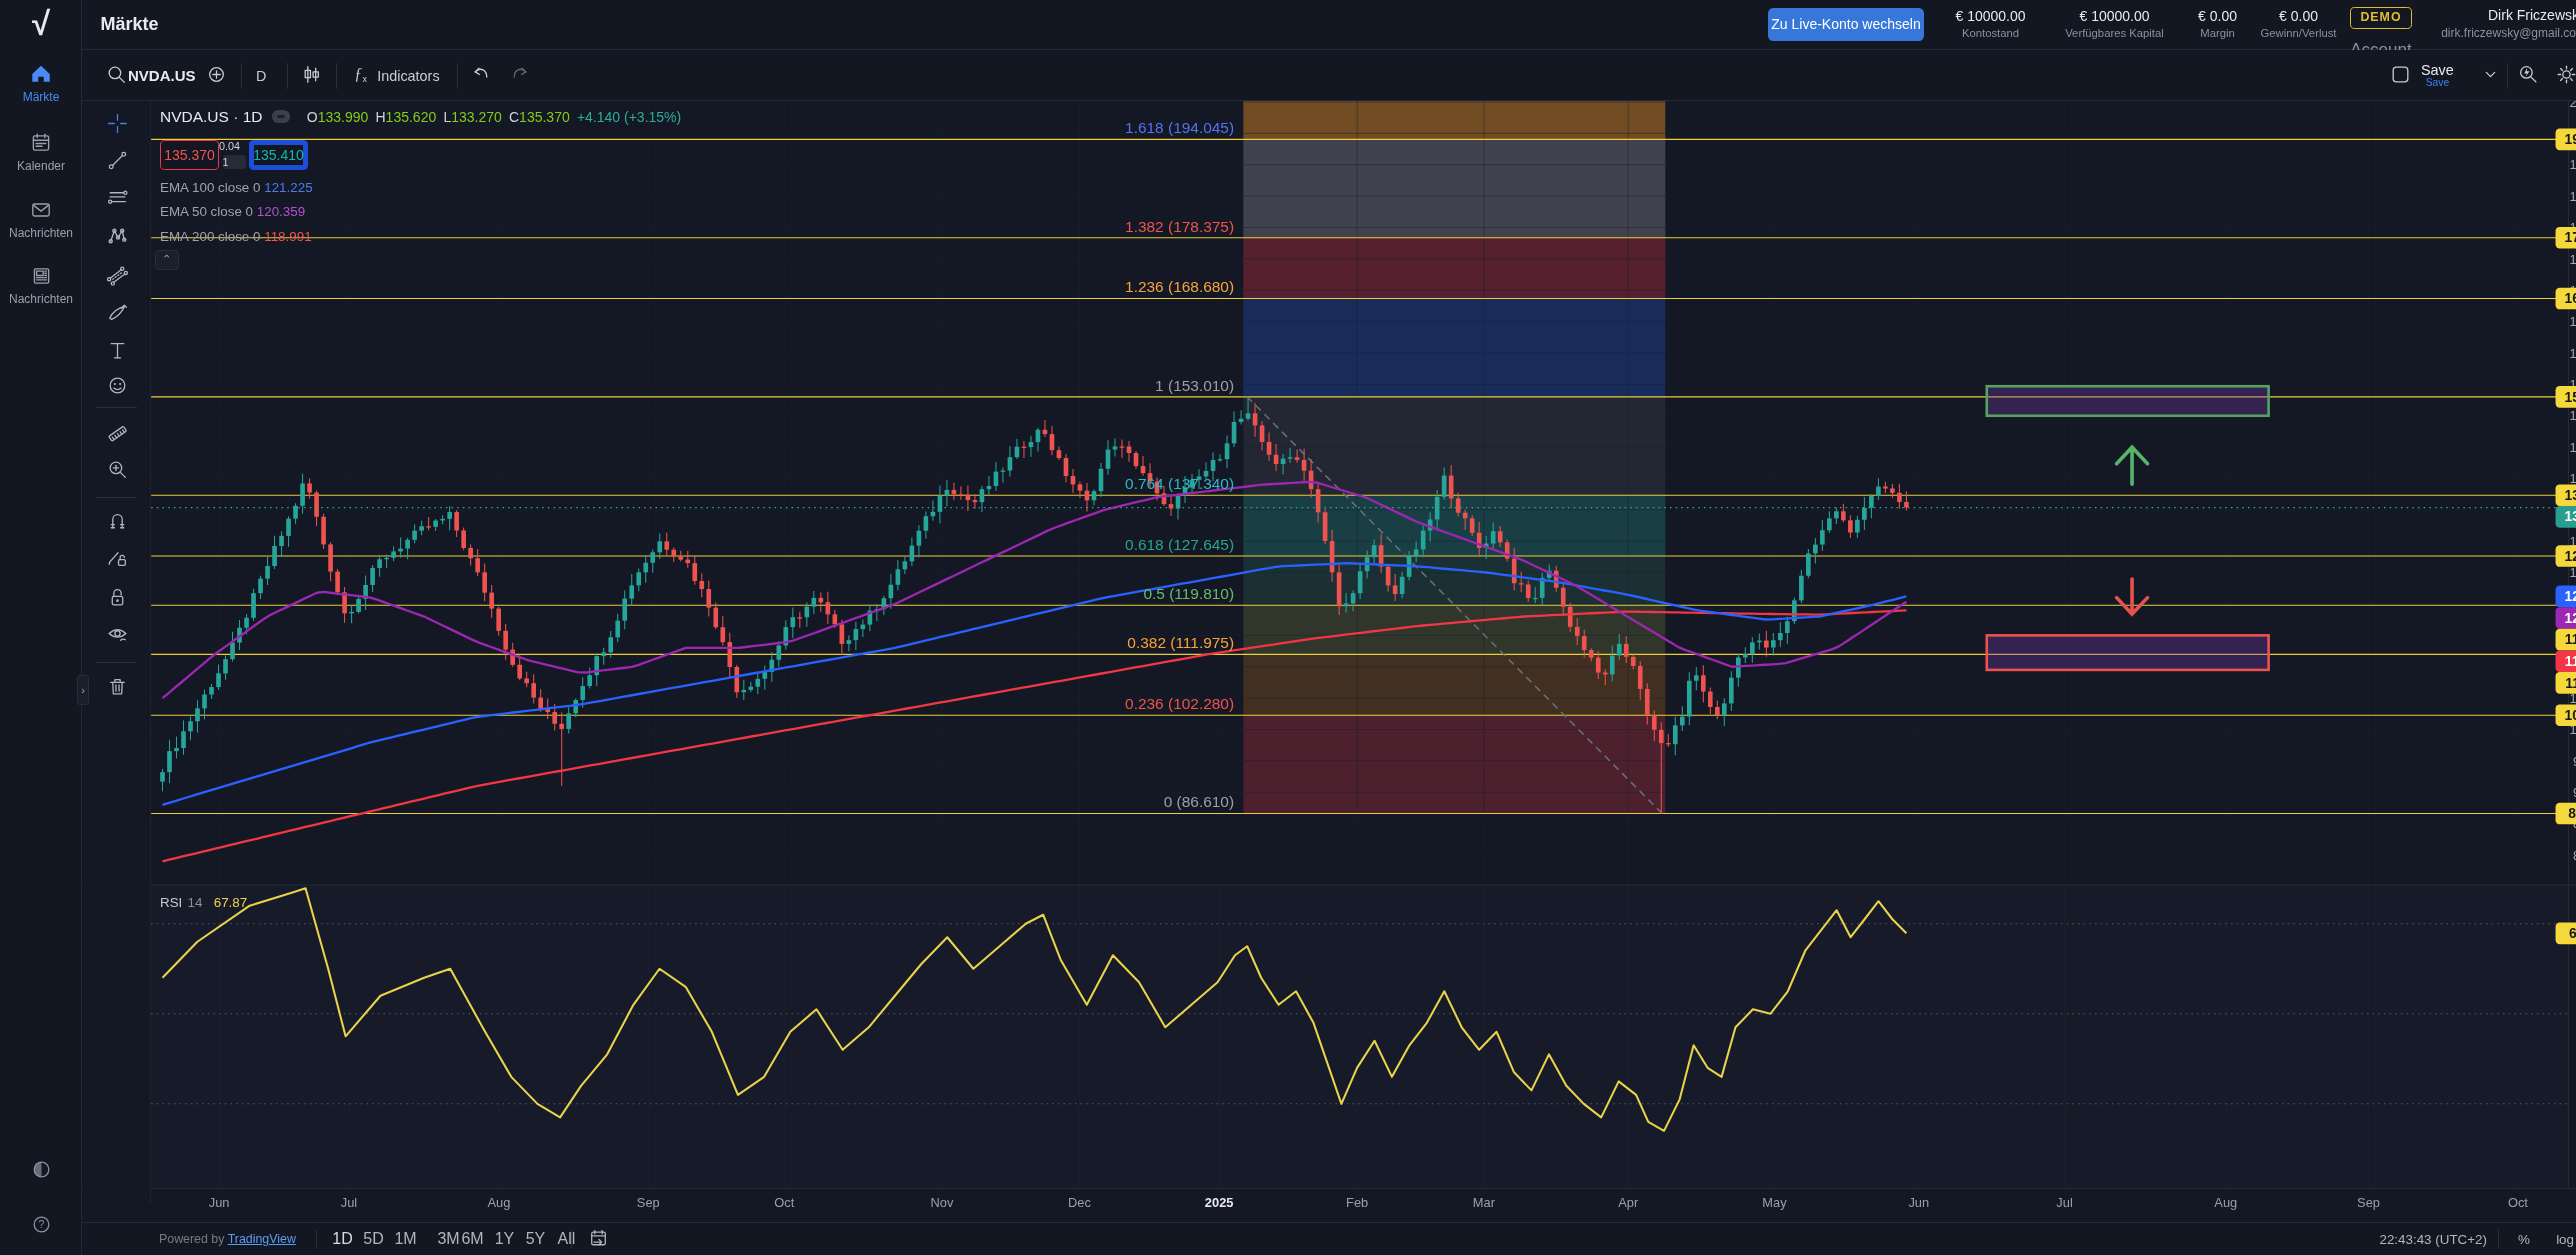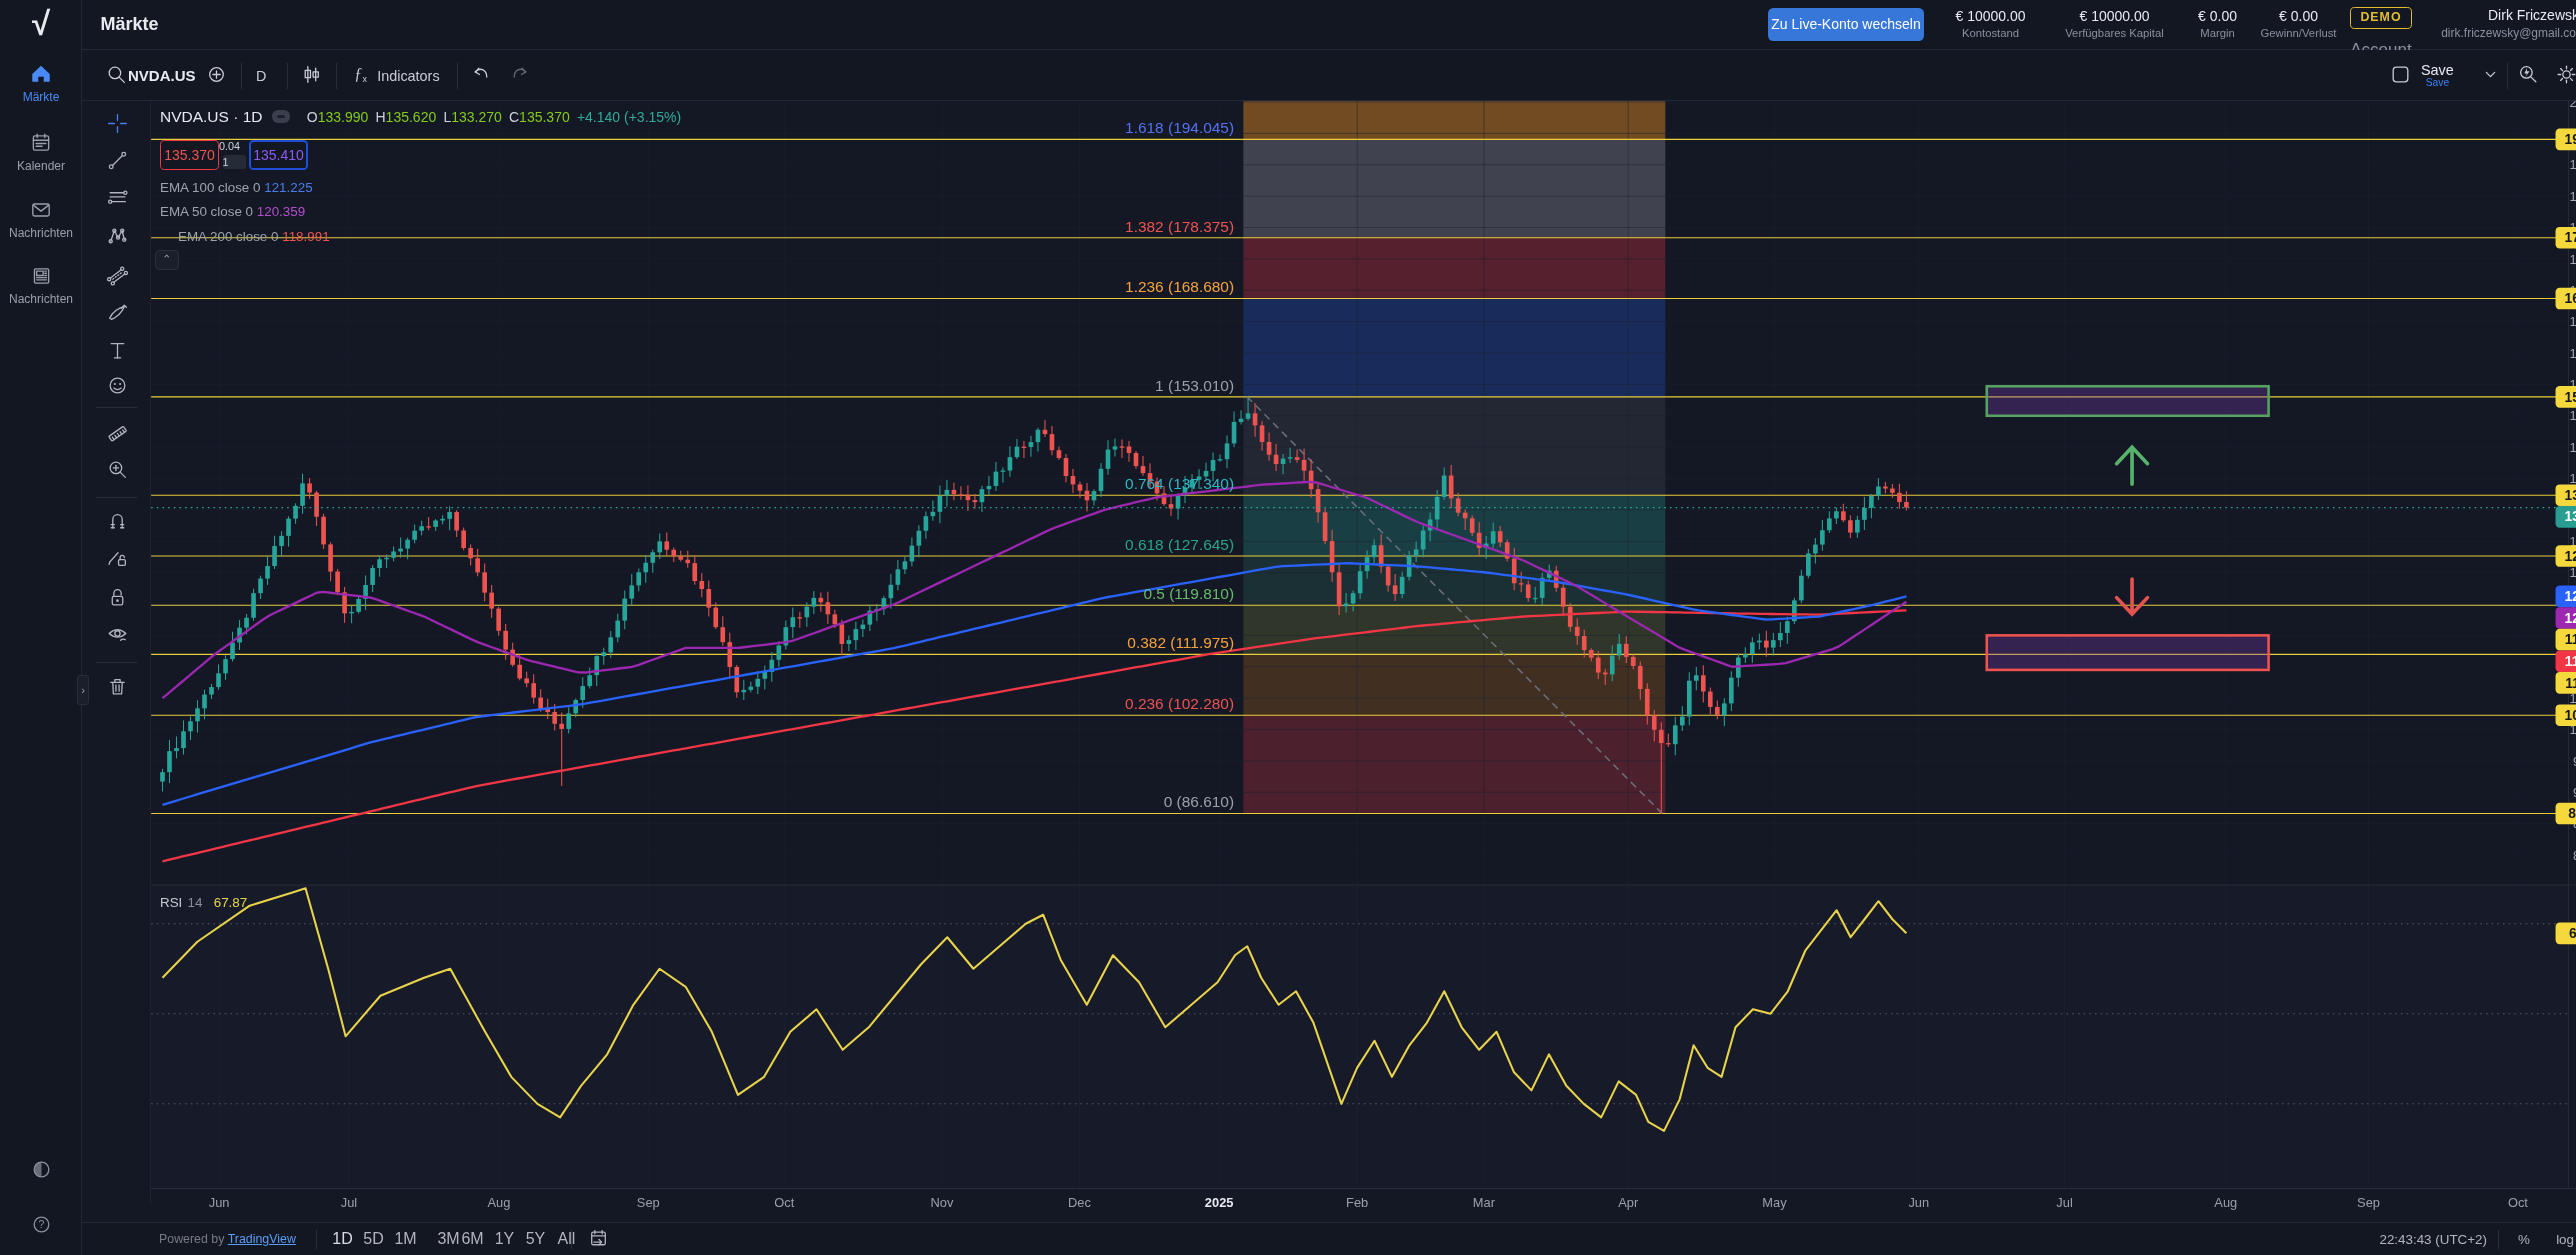--- a/index.html
+++ b/index.html
@@ -55,21 +55,21 @@
   #legend-row1 { display:flex; align-items:center; height:23px; }
   #legend-title { font-size:15.5px; color:#e8eaf0; }
   #legend-pill { width:18.5px; height:12.4px; background:#3a3f4d; border-radius:6.2px; margin:0 9.3px; position:relative; }
   #legend-pill:after { content:""; position:absolute; left:5.2px; top:4.6px; width:8.2px; height:3.1px; background:#1b1f2b; border-radius:1.5px; }
   .ohlc-k { font-size:14px; color:#cfd3dc; margin-left:7.2px; }
   .ohlc-v { font-size:14px; color:#84cc16;text-align:right; }
   #ohlc-change { font-size:14px; color:#2eab99; margin-left:7.2px; }
   #order-row { position:absolute; left:0; top:35px; display:flex; }
   .obox { width:59px; height:30px; border-radius:4.6px; font-size:14px; display:flex; align-items:center; justify-content:center; background:rgba(19,23,34,.85); cursor:pointer; }
   #sell-box { border:1px solid #f23645; color:#f05450; }
-  #buy-box { border:2px solid #1d4ed8; color:#8b5cf6; }
+  #buy-box { border:5px solid #1d4ed8; color:#14b8a6; }
   #spread-col { width:30px; }
   #spread-val { font-size:10.8px; color:#cfd3dc; line-height:12.4px; }
   #qty-box { width:23px; height:14.4px; margin:2.1px auto 0; background:#262b38; border-radius:2.6px; font-size:10.8px; color:#cfd3dc; line-height:14.4px; }
   .ema-row { position:absolute; left:0; height:17.5px; font-size:13.4px; white-space:nowrap; }
   .ema-label { color:#9da3ad; }
   #collapse-btn { position:absolute; left:-5.2px; top:145px; width:24px; height:19.6px; border:0.5px solid #2a2e39; border-radius:4.1px; background:#1b1f2b; color:#9aa0a6; font-size:11.3px; text-align:center; line-height:17.5px; cursor:pointer; }
 
   
   #rsi-legend { position:absolute; left:160px; top:895px; font-size:13.4px; white-space:nowrap; }
   #rsi-name { color:#c6cad2; } #rsi-period { color:#8b8f99; margin-left:5.2px; }
@@ -1056,21 +1056,21 @@
       <div class="obox" id="sell-box">135.370</div>
       <div id="spread-col">
         <div id="spread-val">0.04</div>
         <div id="qty-box">1</div>
       </div>
       <div class="obox" id="buy-box">135.410</div>
     </div>
     <div id="ema-rows">
         <div class="ema-row" style="top: 75px;"><span class="ema-label">EMA 100 close 0  </span><span style="color: rgb(74, 125, 236);">121.225</span></div>
         <div class="ema-row" style="top: 99px;"><span class="ema-label">EMA 50 close 0  </span><span style="color: rgb(180, 79, 209);">120.359</span></div>
-        <div class="ema-row" style="top: 124px; margin-left: 18px;"><span class="ema-label">EMA 200 close 0  </span><span style="color: rgb(240, 84, 80);">118.991</span></div>
+        <div class="ema-row" style="top: 124px;"><span class="ema-label">EMA 200 close 0  </span><span style="color: rgb(240, 84, 80);">118.991</span></div>
       </div>
     <div id="collapse-btn">⌃</div>
   </div>
 
   <div id="rsi-legend">
     <span id="rsi-name">RSI</span><span id="rsi-period">14</span><span id="rsi-value">67.87</span>
   </div>
 
   <div id="bottom-bar">
     <div id="powered"><span>Powered by</span> <a>TradingView</a></div>

